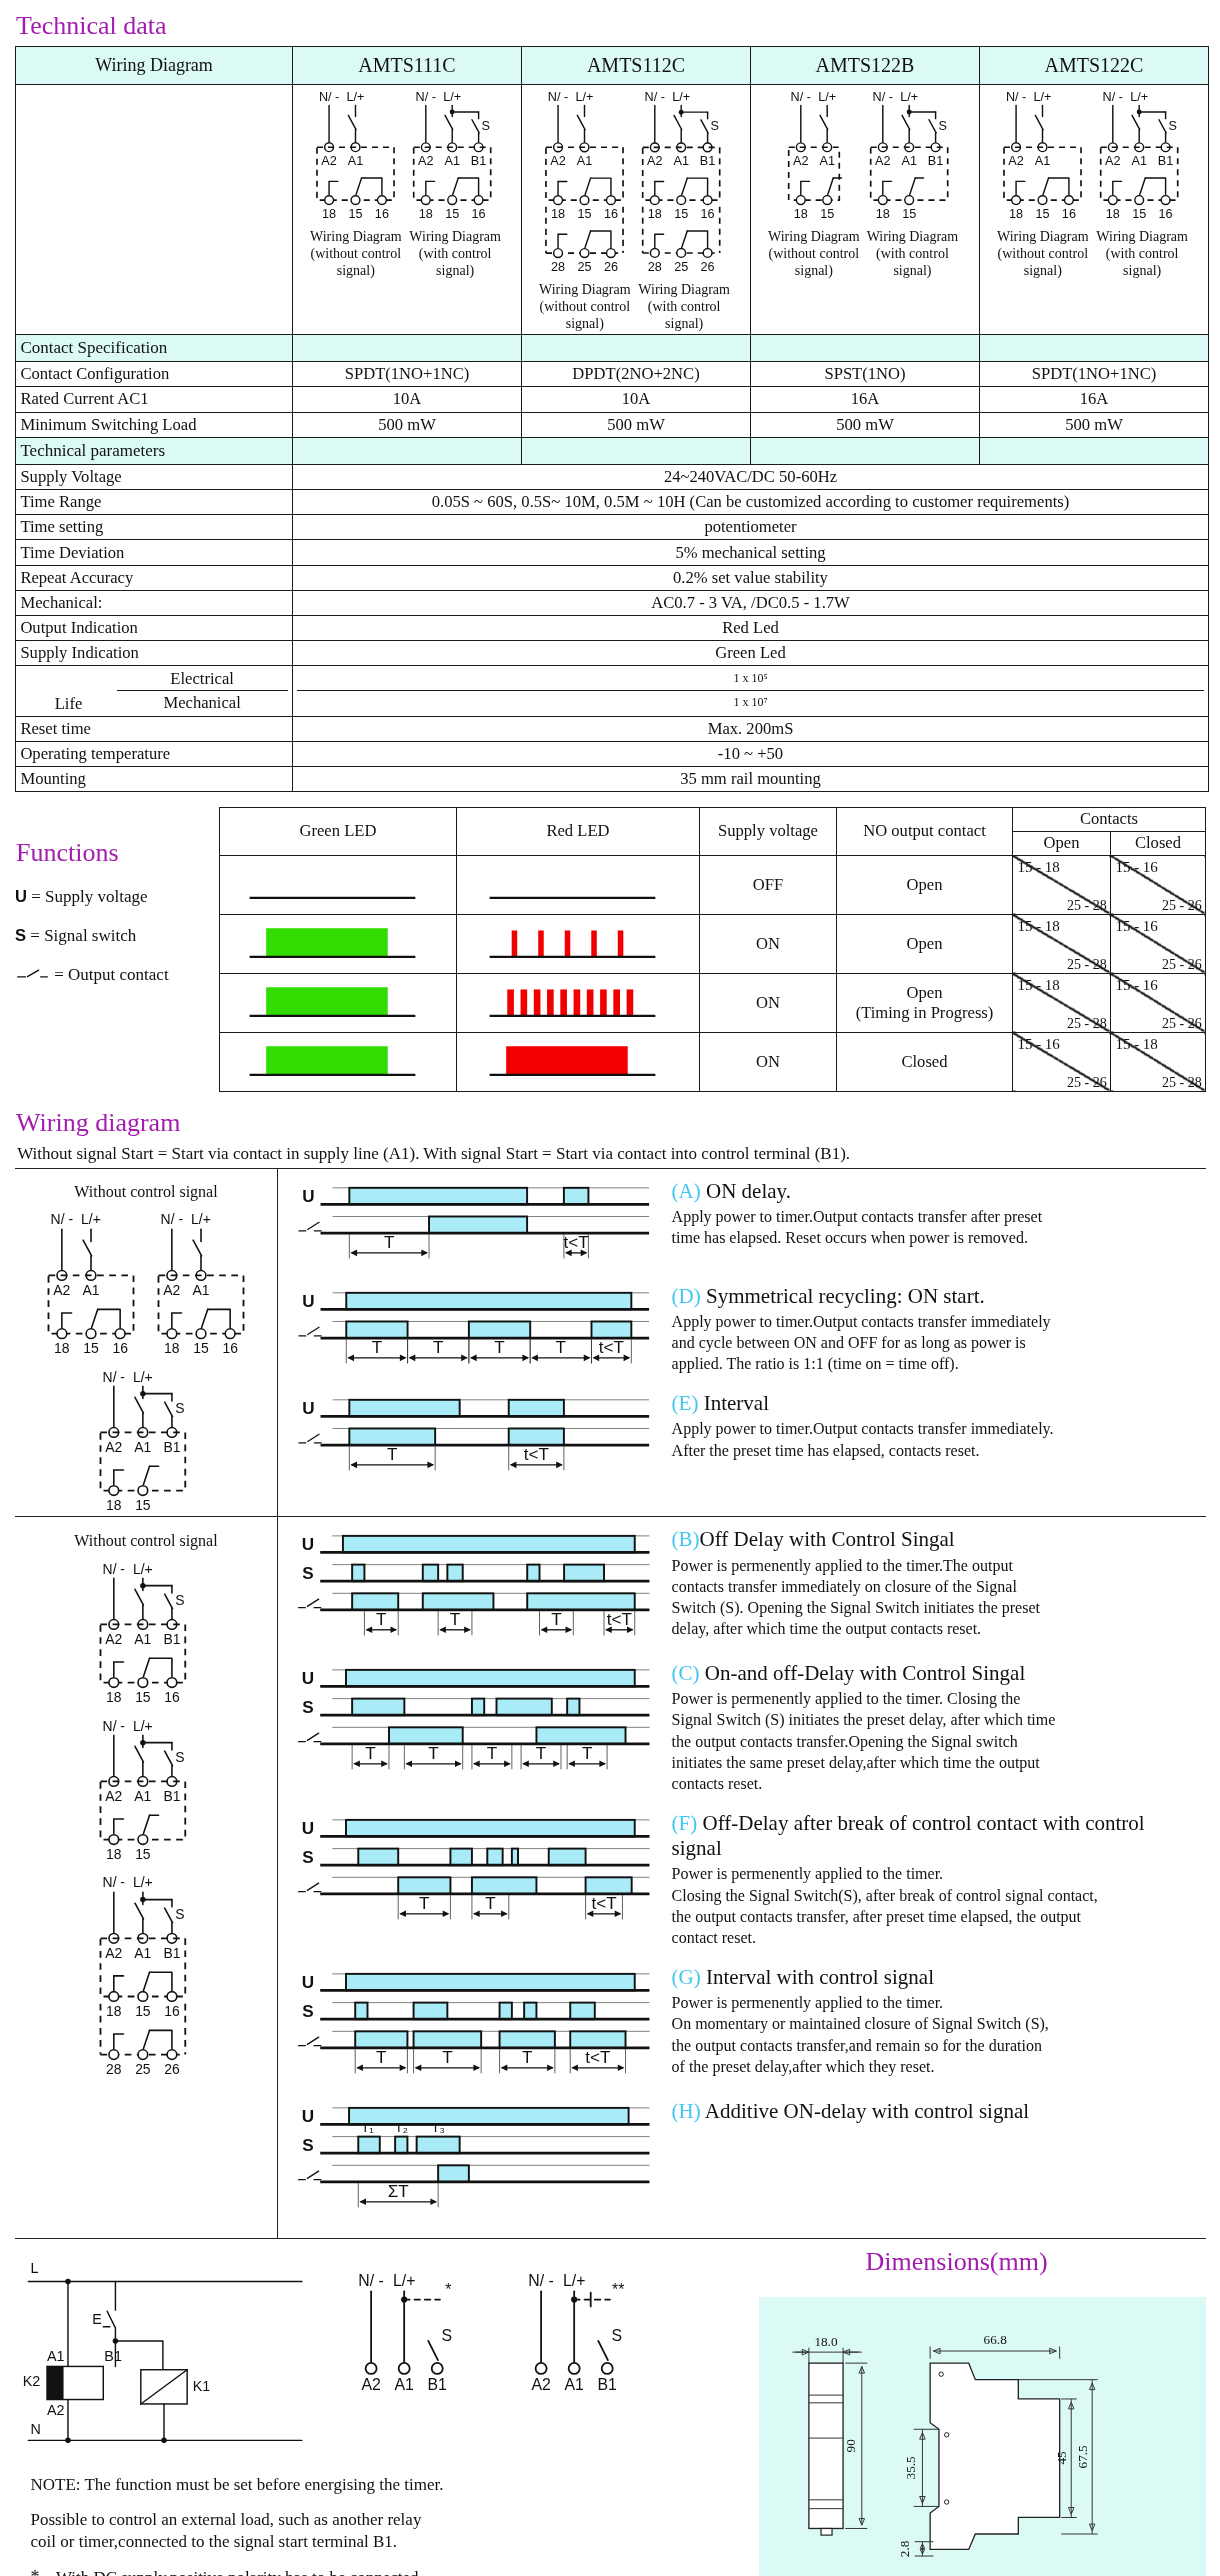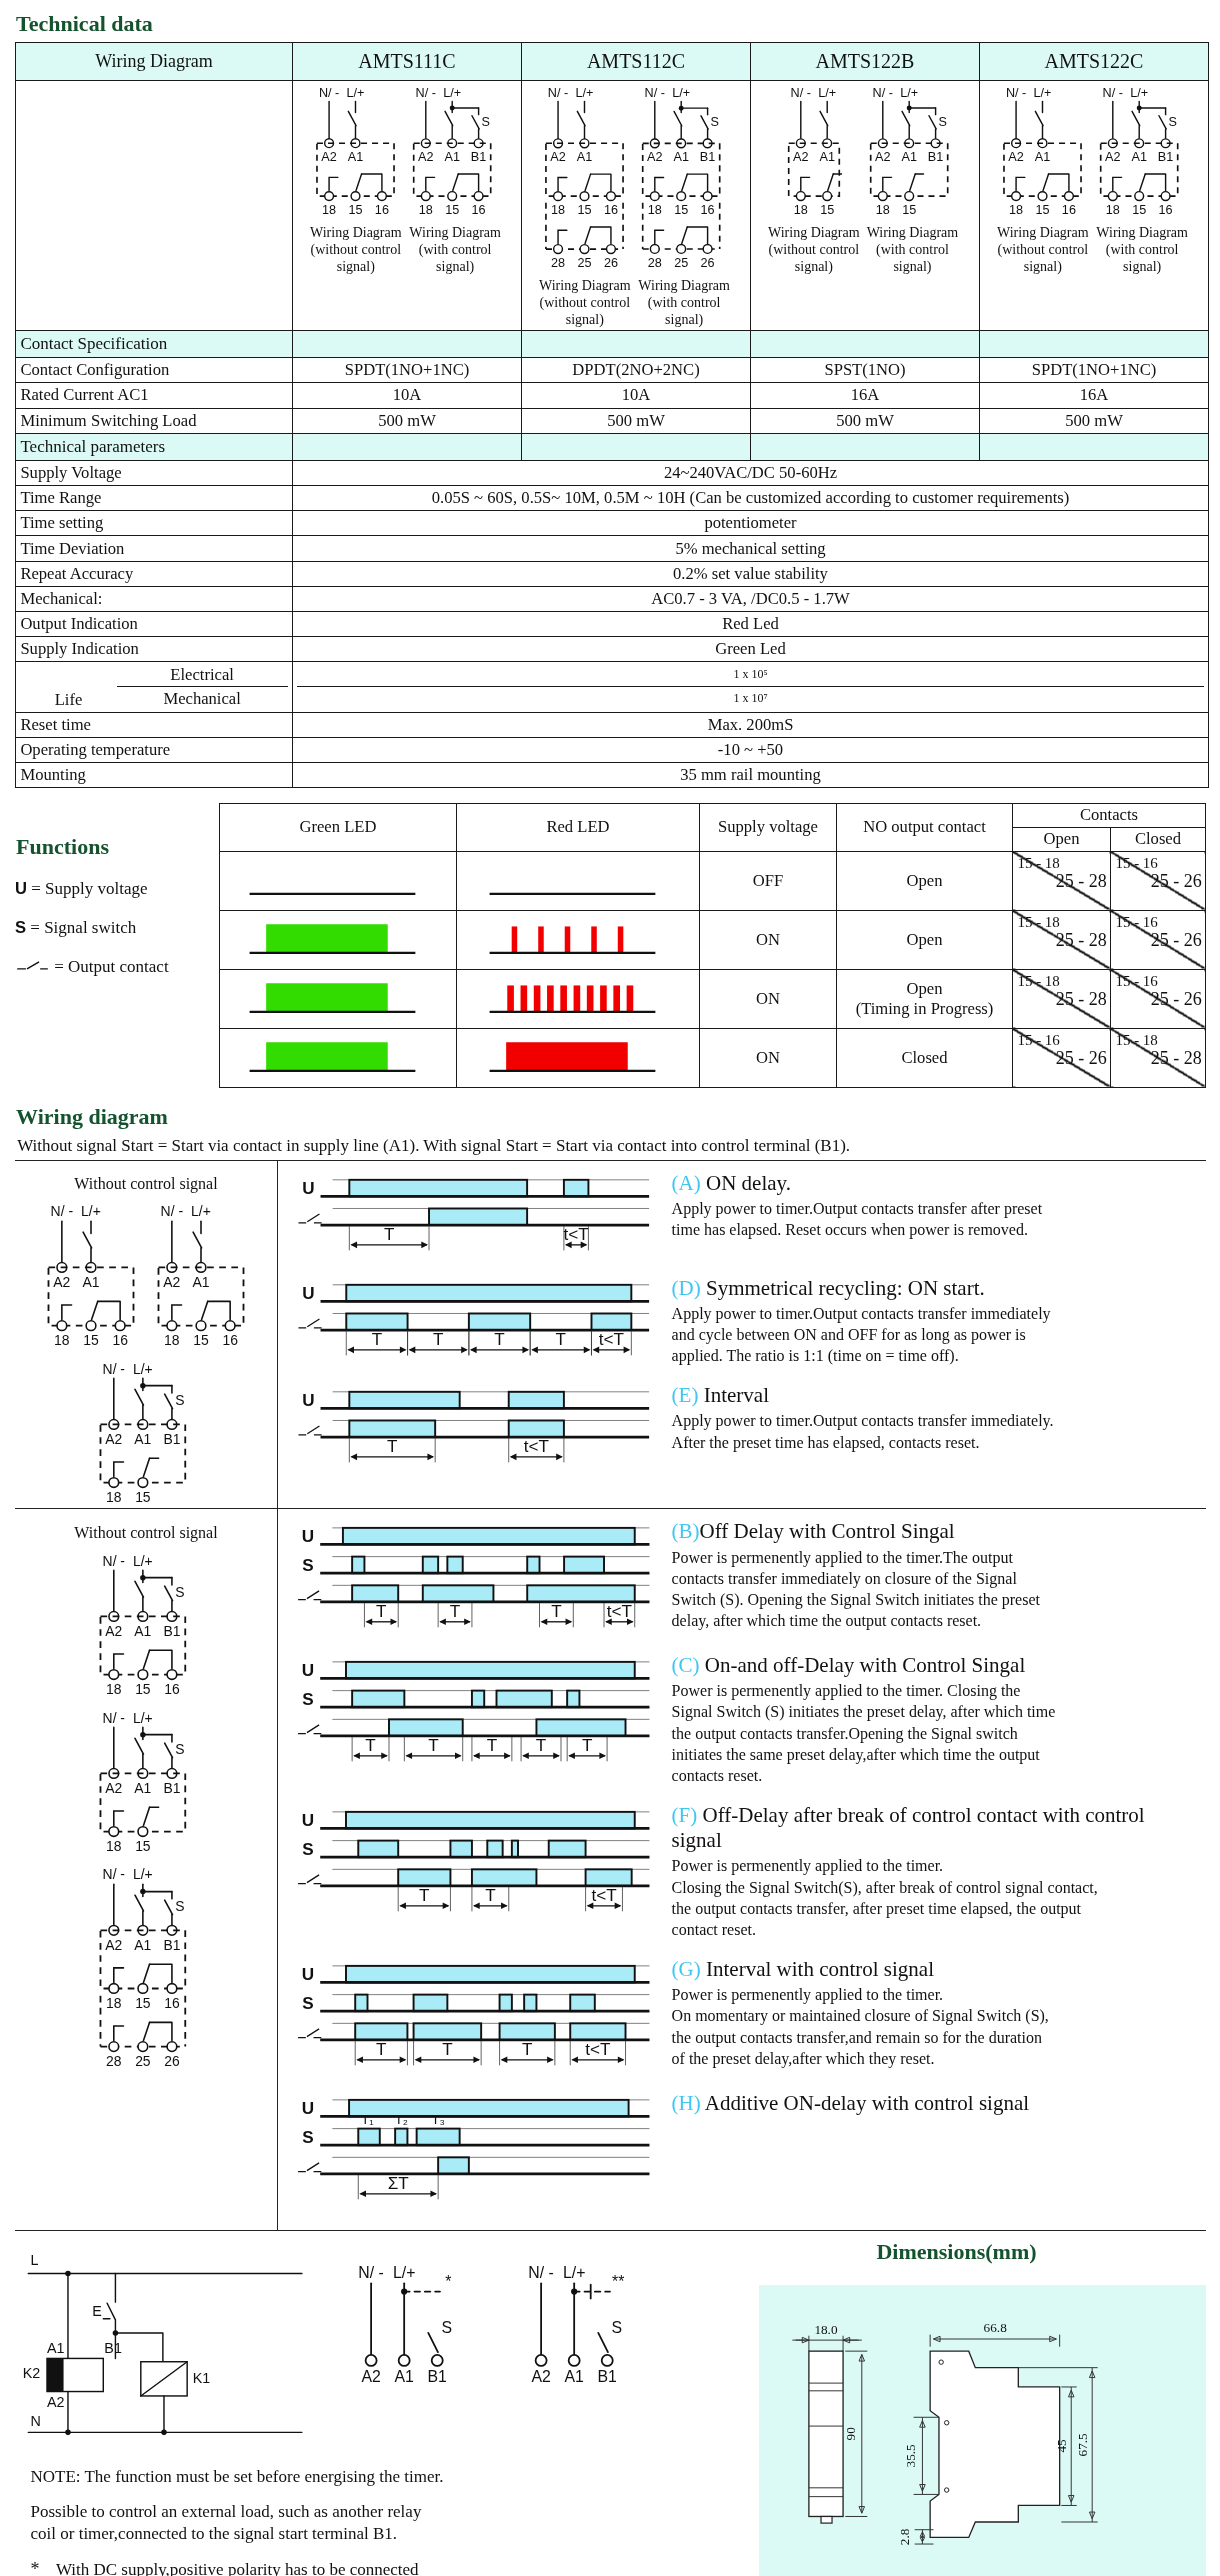--- a/index.html
+++ b/index.html
@@ -1,18 +1,18 @@
 <!DOCTYPE html>
 <html style="font-size:8.8px"><head>
 <meta charset="utf-8">
 <style>
   html,body{margin:0;padding:0;background:#fff;}
   body{width:1221px;height:2576px;overflow:hidden;font-family:"Liberation Serif",serif;color:#111;position:relative;}
   .wrap{padding:7.7px 15px 0 15px;}
-  h1.sec{font-family:"Liberation Serif",serif;font-weight:bold;font-size:22px;color:#14532d;margin:3.3px 0 5.5px 1.1px;}
+  h1.sec{font-family:"Liberation Serif",serif;font-weight:normal;font-size:26px;color:#a21caf;margin:3.3px 0 5.5px 1.1px;}
   
   table.spec{border-collapse:collapse;width:1191px;table-layout:fixed;}
   table.spec td{border:1.4px solid #1a1a1a;font-size:16.6px;padding:1.1px 4.4px;}
   table.spec tr.head td, table.spec tr.section td{background:#dcfaf5;}
   table.spec tr.head td{font-size:20px;text-align:center;height:34px;}
   td.lab{padding-left:8.8px;}
   td.c{text-align:center;}
   tr.section td{height:24px;font-size:17px;}
   tr.param td{height:22px;}
   .wirecell{vertical-align:top;}
@@ -32,21 +32,21 @@
   .fnleft{width:205px;padding-top:28px;}
   .fnleft .lg{margin:19px 0;font-size:17px;}
   .fnleft .lg b{font-family:"Liberation Sans",sans-serif;font-size:16.6px;}
   table.fn{border-collapse:collapse;width:986px;table-layout:fixed;}
   table.fn th,table.fn td{border:1.4px solid #1a1a1a;font-weight:normal;font-size:16.6px;text-align:center;}
   table.fn th{height:21px;}
   table.fn td{height:53px;}
   .pre{white-space:pre-line;line-height:1.15;}
   .diag{position:relative;background:linear-gradient(to top right,#fff 48.9%,#1a1a1a 48.9%,#1a1a1a 51.1%,#fff 51.1%);}
   .diag .tl{position:absolute;top:3.3px;left:4.4px;font-size:15px;}
-  .diag .br{position:absolute;bottom:18px;right:3.3px;font-size:18px;}
+  .diag .br{position:absolute;bottom:0;right:3.3px;font-size:14px;}
   
   .subtitle{font-size:17px;margin:1.1px 0 4.4px 2.2px;}
   .wgroup{display:flex;border-top:1.4px solid #222;}
   .wgroup:last-of-type{border-bottom:0;}
   .wleft{width:262px;border-right:1.4px solid #222;padding-top:14.4px;}
   .wleft .gl{text-align:center;font-size:16px;margin-bottom:11px;}
   .wpair{display:flex;justify-content:center;gap:7.7px;}
   .wsingle{display:flex;justify-content:center;margin-top:10px;}
   .wright{flex:1;padding:10px 0 5.5px 19px;}
   .tblock{display:flex;align-items:flex-start;margin-bottom:16.6px;}

